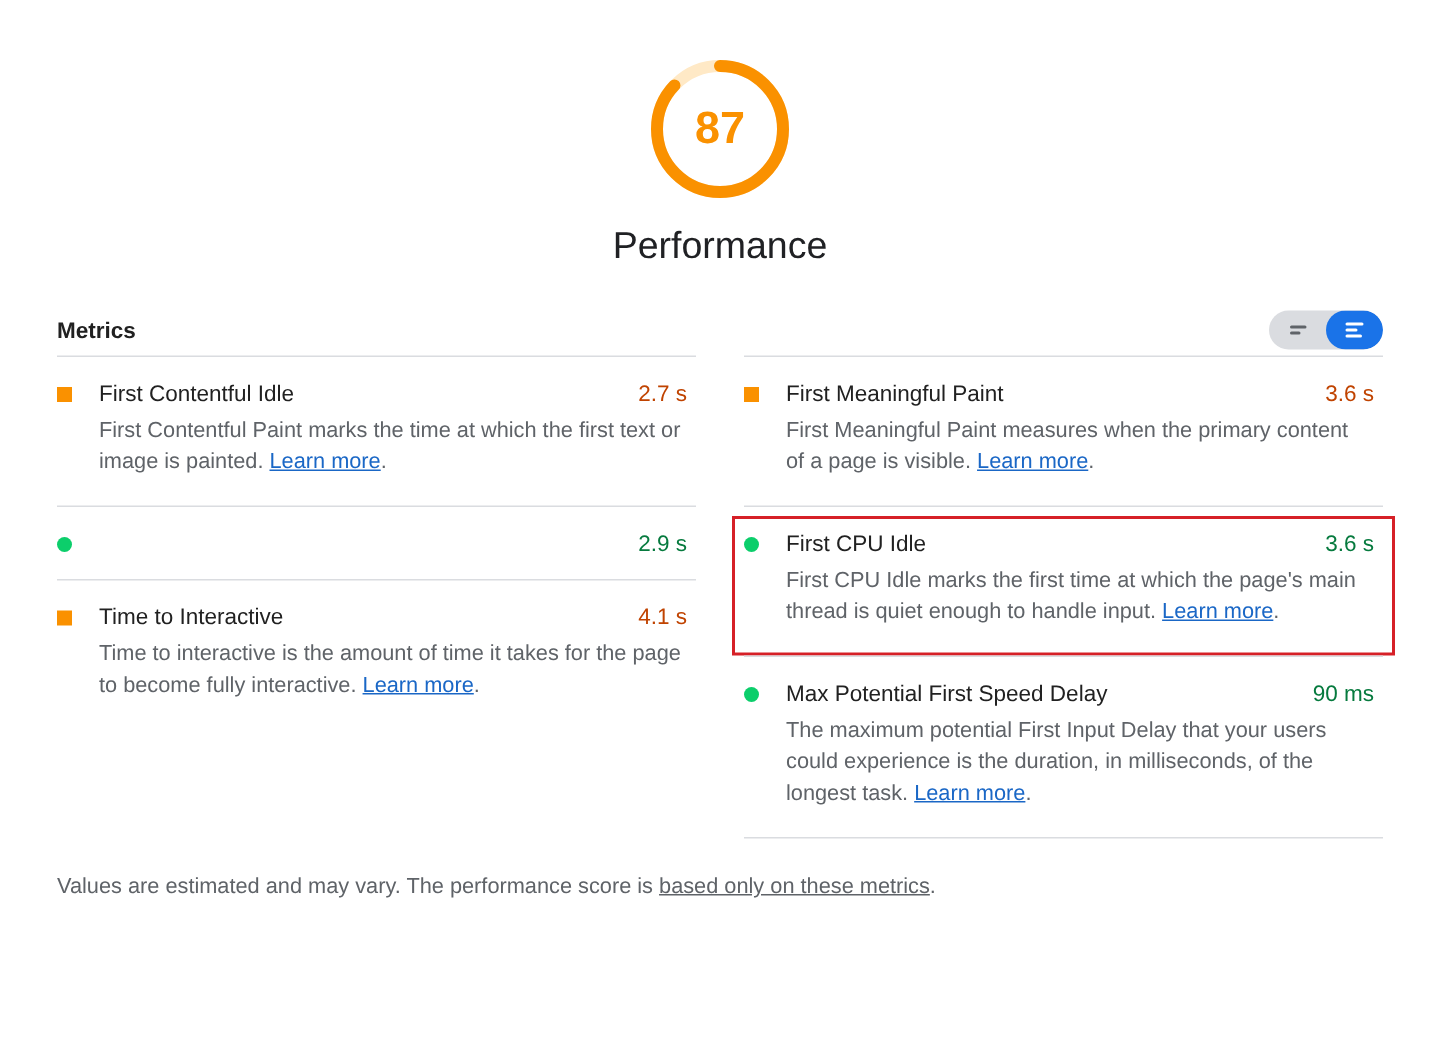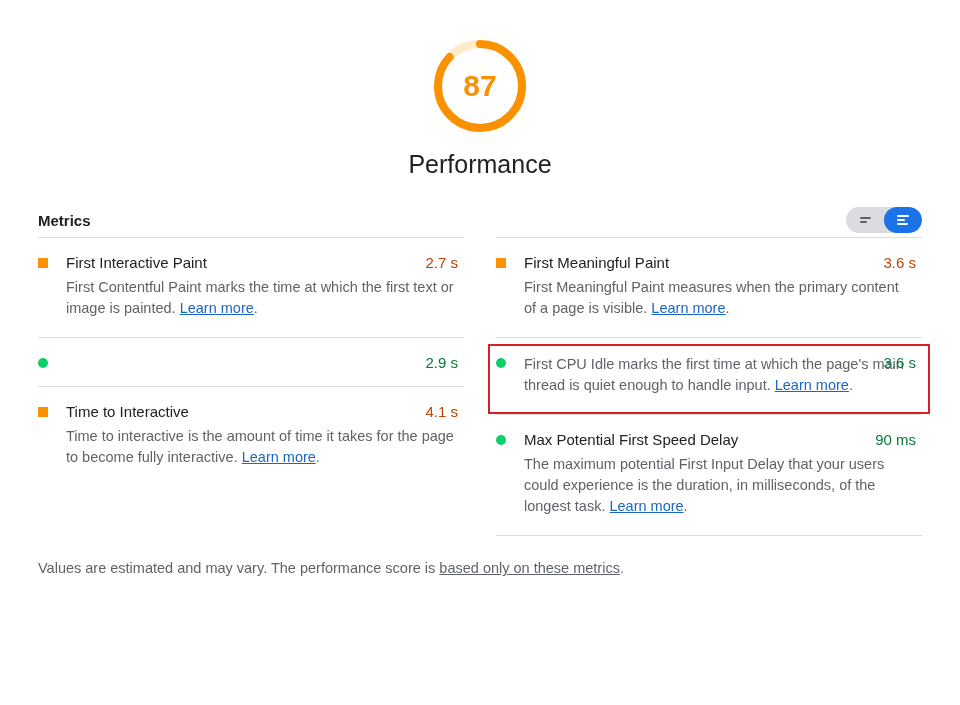--- a/index.html
+++ b/index.html
@@ -176,21 +176,21 @@
         </span>
       </div>
     </div>
   </div>
 
   <div class="cols" id="metrics-cols">
       <div>
         <div class="metric">
           <div class="dot square"></div>
           <div class="metric-body">
-            <div class="metric-title">First Interactive Paint</div>
+            <div class="metric-title">First Contentful Idle</div>
             <div class="metric-desc">First Contentful Paint marks the time at which the first text or image is painted. <span class="learn">Learn more</span>.</div>
           </div>
           <div class="metric-value val-orange">2.7 s</div>
         </div>
         <div class="metric">
           <div class="dot circle"></div>
           <div class="metric-value val-green">2.9 s</div>
         </div>
         <div class="metric">
           <div class="dot square"></div>
@@ -206,20 +206,21 @@
           <div class="dot square"></div>
           <div class="metric-body">
             <div class="metric-title">First Meaningful Paint</div>
             <div class="metric-desc">First Meaningful Paint measures when the primary content of a page is visible. <span class="learn">Learn more</span>.</div>
           </div>
           <div class="metric-value val-orange">3.6 s</div>
         </div>
         <div class="metric">
           <div class="dot circle"></div>
           <div class="metric-body">
+            <div class="metric-title">First CPU Idle</div>
             <div class="metric-desc">First CPU Idle marks the first time at which the page's main thread is quiet enough to handle input. <span class="learn">Learn more</span>.</div>
           </div>
           <div class="metric-value val-green">3.6 s</div>
           <div class="highlight-box" style="inset: 6px -8px 0px;"></div>
         </div>
         <div class="metric bottom-border">
           <div class="dot circle"></div>
           <div class="metric-body">
             <div class="metric-title">Max Potential First Speed Delay</div>
             <div class="metric-desc">The maximum potential First Input Delay that your users could experience is the duration, in milliseconds, of the longest task. <span class="learn">Learn more</span>.</div>

